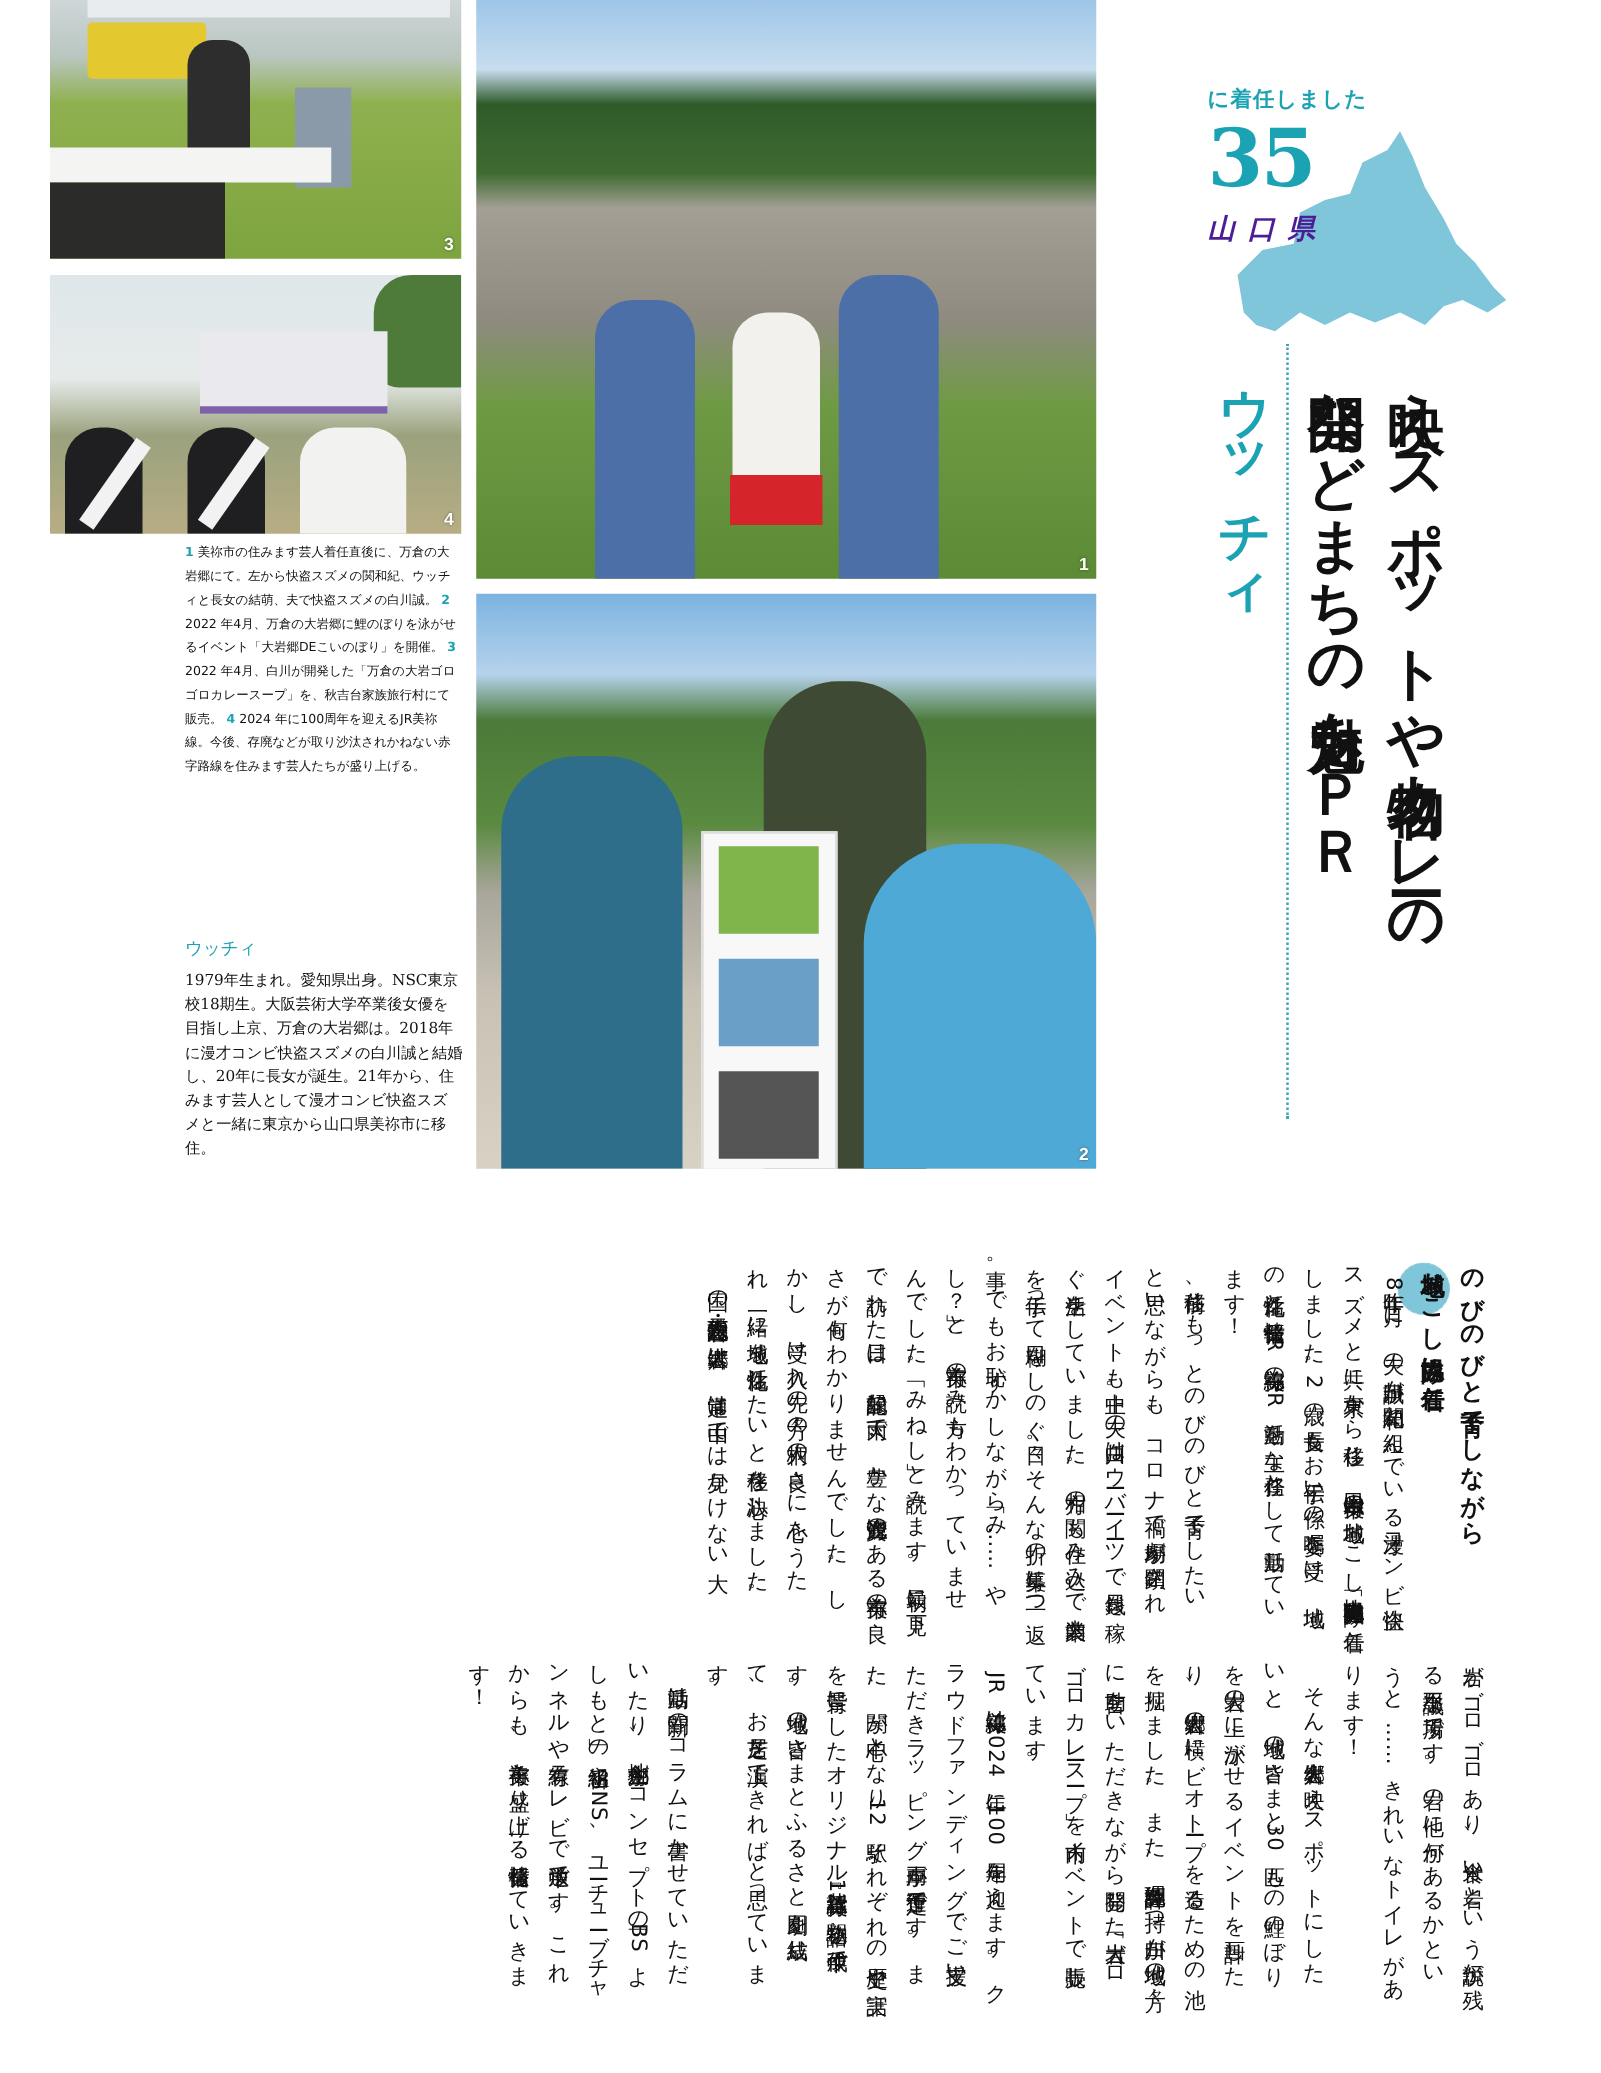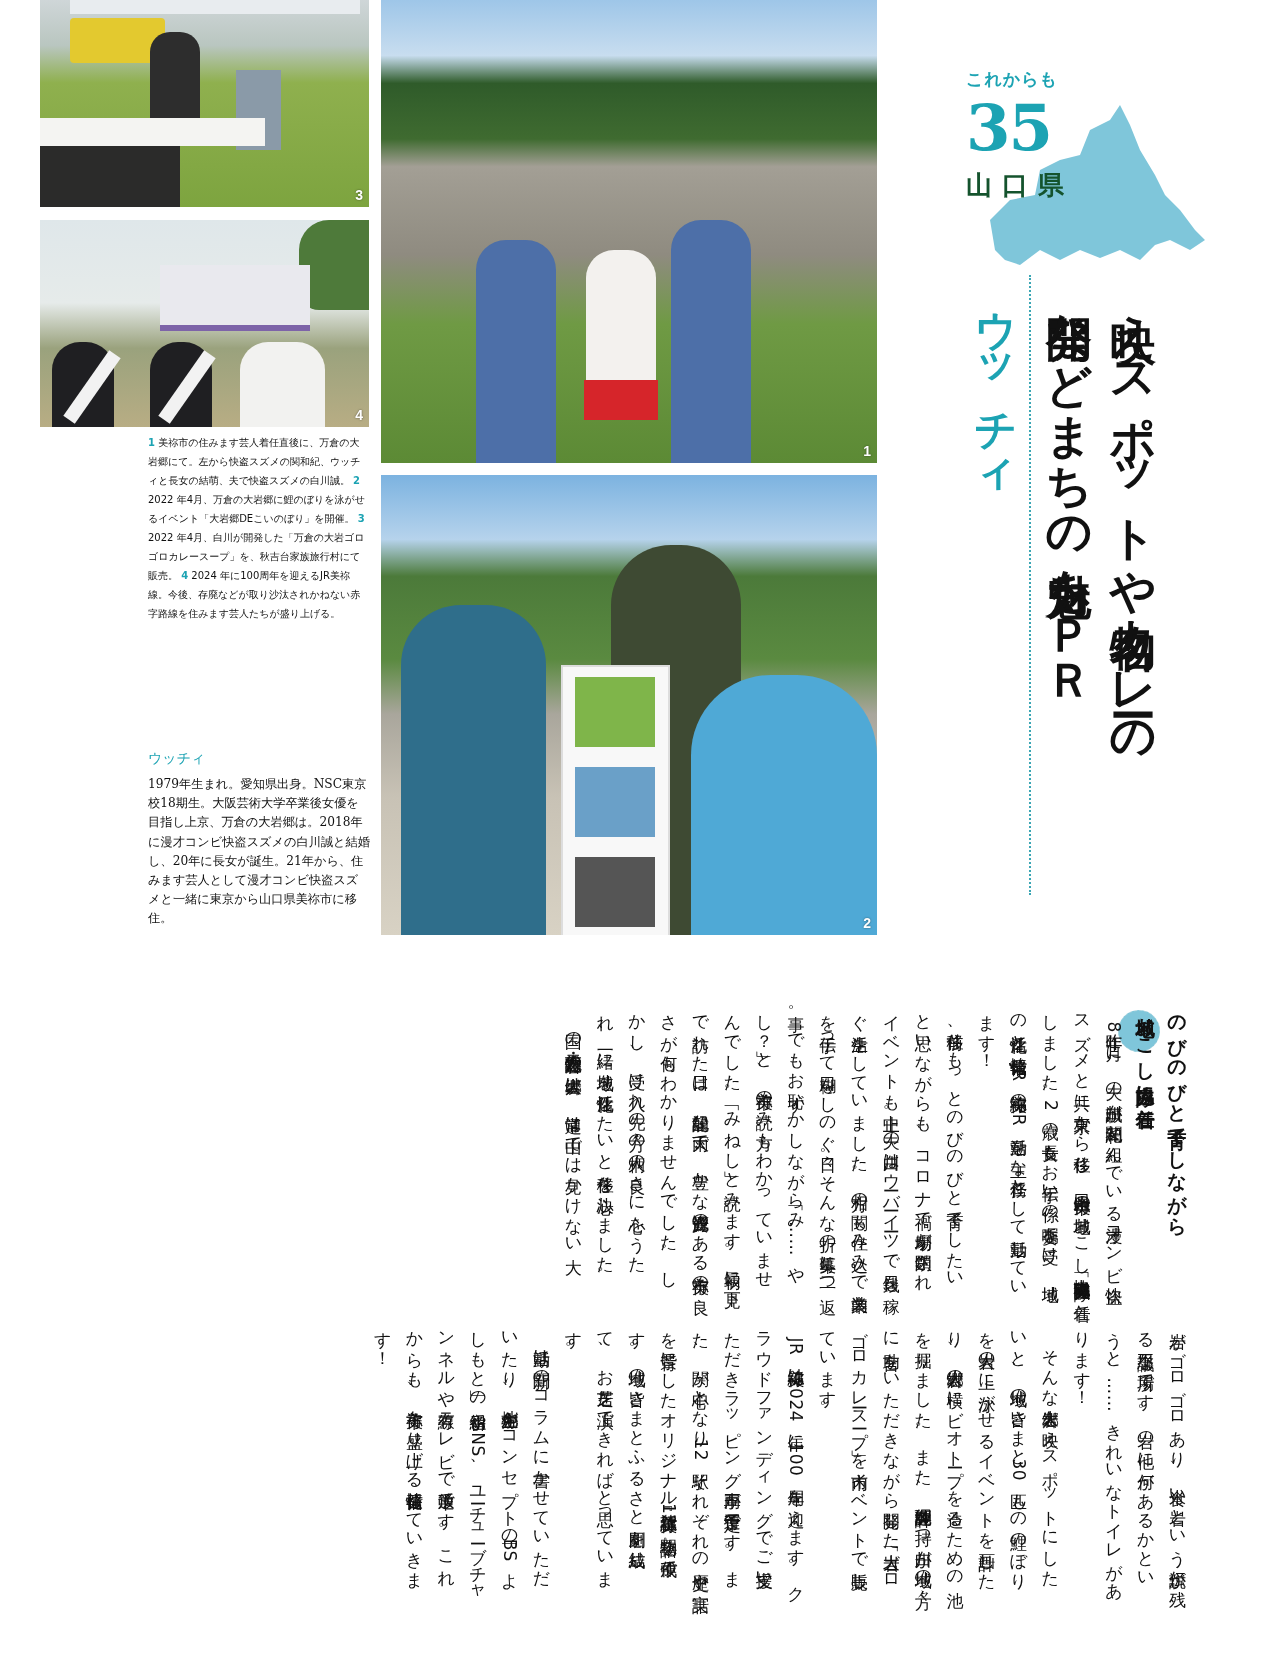--- a/index.html
+++ b/index.html
@@ -38,22 +38,22 @@
   #p2 .w { position:absolute; left:310px; top:200px; width:186px; height:260px; background:#4fa9d6; border-radius:80px 80px 0 0; }
   #p2 .panel { position:absolute; left:180px; top:190px; width:105px; height:270px; background:#f8f8f8; border:2px solid #ddd; }
   #p2 .poster { position:absolute; left:12px; width:80px; height:70px; }
 
   
   .map { position:absolute; left:980px; top:100px; width:230px; height:175px; }
   .pref-label { position:absolute; left:966px; top:68px; color:#1ca3b3; font-family:"DejaVu Serif", serif;
                 font-size:17px; font-weight:bold; letter-spacing:1px; }
   .pref-num { position:absolute; left:966px; top:96px; color:#1ca3b3; font-family:"DejaVu Serif", serif;
               font-size:64px; font-weight:bold; letter-spacing:-2px; line-height:1; }
-  .pref-name { position:absolute; left:966px; top:168px; font-family:"DejaVu Serif", serif; font-size:26px;
-               font-weight:bold; letter-spacing:10px; color:#14532d; }
+  .pref-name { position:absolute; left:966px; top:168px; font-family:"DejaVu Serif", serif; font-size:22px;
+               font-weight:bold; letter-spacing:10px; color:#4c1d95;font-style:italic; }
 
   
   .vert { writing-mode:vertical-rl; text-orientation:mixed; }
   .headline { position:absolute; left:1038px; top:282px; height:630px;
               font-family:"DejaVu Serif", serif; font-weight:bold; font-size:46px; line-height:64px; letter-spacing:-1px; color:#111; }
   .dotline { position:absolute; left:1029px; top:275px; height:620px; border-left:2px dotted #3aa6b4; }
   .artist { position:absolute; left:968px; top:282px; font-family:"DejaVu Sans", sans-serif; font-weight:bold;
             font-size:42px; color:#1ca3b3; letter-spacing:2px; }
 
   
@@ -114,21 +114,21 @@
     <div class="poster" style="top:100px;background:#6aa0c8;"></div>
     <div class="poster" style="top:190px;background:#555;"></div>
   </div>
   <div class="w"></div>
   <span class="num">2</span>
 </div>
 
 <svg class="map" viewBox="0 0 230 175">
   <path d="M15 150 L10 120 L30 100 L55 95 L60 70 L80 60 L100 55 L110 30 L130 20 L140 5 L150 25 L160 50 L175 75 L185 95 L200 110 L215 130 L225 140 L210 150 L190 140 L175 145 L160 160 L140 150 L120 158 L100 150 L80 160 L60 150 L40 165 L25 160 Z" fill="#7fc6da"></path>
 </svg>
-<div class="pref-label">これからも</div>
+<div class="pref-label">に着任しました</div>
 <div class="pref-num">35</div>
 <div class="pref-name">山口県</div>
 
 <div class="headline vert">
   <span>映えスポットや名物カレーの</span><br>
   <span>開発などまちの魅力をＰＲ</span>
 </div>
 <div class="dotline"></div>
 <div class="artist vert">ウッチィ</div>
 

